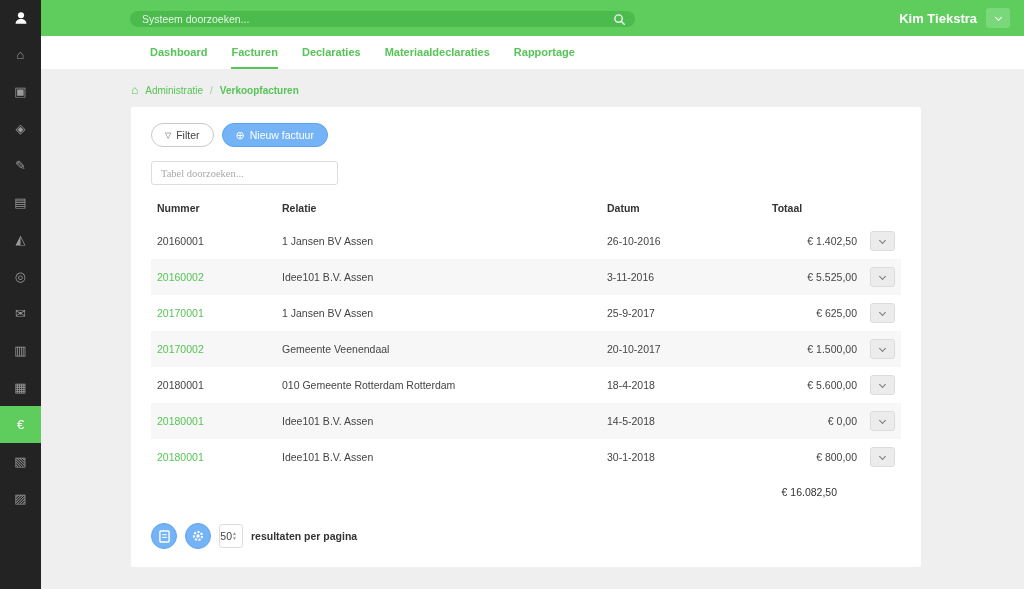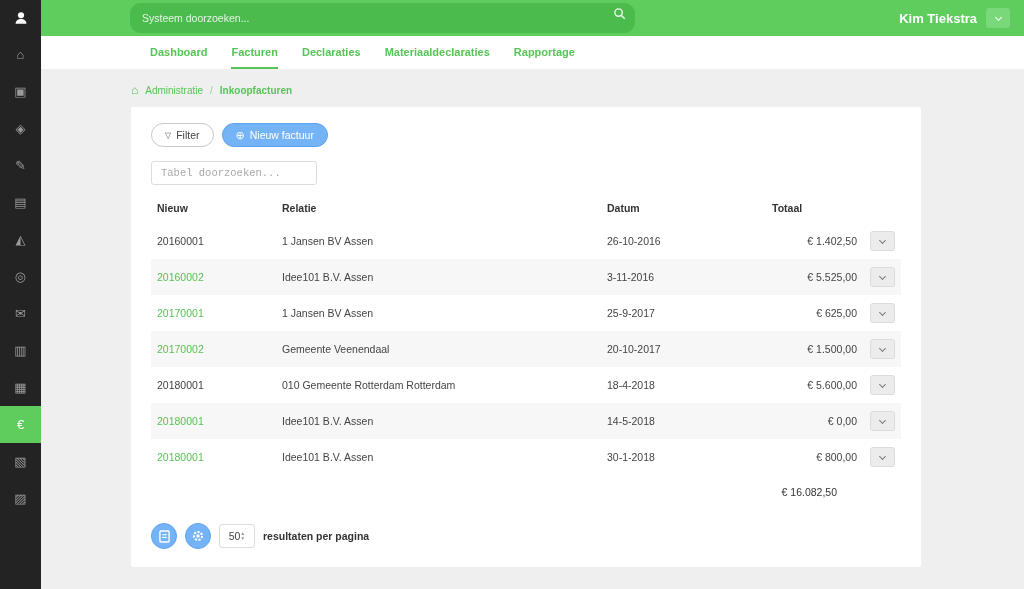--- a/index.html
+++ b/index.html
@@ -27,21 +27,21 @@
   .side-item.active { background: #5ecd5e; color: #fff; }
 
   
   .topbar {
     position: absolute; left: 41px; top: 0; right: 0; height: 36px;
     background: #5ecd5e; display: flex; align-items: center;
     padding: 0 14px; z-index: 10;
   }
   .search-wrap { position: relative; width: 505px; margin-left: 75px; }
   .search-wrap input {
-    width: 100%; height: 30px; border: none; outline: none;
+    width: 100%; height: 16px; border: none; outline: none;
     border-radius: 11px; background: #4cbb4e; color: #fff;
     font-size: 10.5px; padding: 0 30px 0 12px;
     font-family: "Liberation Sans", sans-serif;
   }
   .search-wrap input::placeholder { color: rgba(255,255,255,0.85); }
   .search-icon { position: absolute; right: 9px; top: 4px; line-height: 0; }
   .user-area { margin-left: auto; display: flex; align-items: center; gap: 9px; }
   .user-name { color: #fff; font-size: 13px; font-weight: bold; }
   .user-menu-btn {
     width: 24px; height: 20px; border: none; border-radius: 3px;
@@ -88,23 +88,23 @@
     display: inline-flex; align-items: center; gap: 5px; height: 24px;
     border-radius: 13px; font-size: 10.5px; padding: 0 13px; cursor: pointer;
     font-family: "Liberation Sans", sans-serif;
   }
   .btn-filter { background: #fff; border: 1px solid #c9c9c9; color: #444; }
   .btn-filter .funnel { font-size: 8px; color: #666; }
   .btn-primary { background: #74b3f6; border: 1px solid #5da3f3; color: #fff; }
   .btn-primary .plus { font-size: 11px; }
 
   .table-search {
-    margin: 14px 0 8px; width: 166px; height: 24px; border: 1px solid #ddd;
+    margin: 14px 0 8px; width: 187px; height: 24px; border: 1px solid #ddd;
     border-radius: 3px; font-size: 10.5px; padding: 0 9px; outline: none;
-    color: #555; font-family: Liberation Mono, monospace;
+    color: #555; font-family: Liberation Serif, serif;
   }
   .table-search::placeholder { color: #a9a9a9; }
 
   table.invoices { width: 100%; border-collapse: collapse; font-size: 10.5px; color: #444; }
   table.invoices th {
     text-align: left; font-weight: bold; color: #333; padding: 9px 6px;
   }
   table.invoices td { padding: 8px 6px; }
   th.col-num, td.col-num { width: 125px; }
   th.col-rel, td.col-rel { width: 325px; }
@@ -121,22 +121,22 @@
   tr.total-row td { padding: 11px 6px; font-weight: normal; color: #333; }
   tr.total-row td.col-total { padding-right: 26px; }
 
   .table-footer { margin-top: 14px; display: flex; align-items: center; gap: 8px; }
   .circle-btn {
     width: 26px; height: 26px; border-radius: 50%; background: #74b3f6;
     border: 1px solid #5da3f3; cursor: pointer;
     display: inline-flex; align-items: center; justify-content: center;
   }
   .per-page-select {
-    width: 36px; height: 24px; border: 1px solid #ddd; border-radius: 3px;
-    display: inline-flex; align-items: center; justify-content: center;
+    width: 24px; height: 24px; border: 1px solid #ddd; border-radius: 3px;
+    display: inline-flex; align-items: center; justify-content: flex-end;
     padding: 0 5px; font-size: 10.5px; color: #444; cursor: pointer; background: #fff;
   }
   .spinner { display: flex; flex-direction: column; line-height: 5px; font-size: 5px; color: #999; }
   .per-page-label { font-size: 10.5px; font-weight: bold; color: #333; text-align: center; }
 </style>
 </head>
 <body>
 
 <aside class="sidebar">
   <div class="logo">
@@ -213,21 +213,21 @@
     <div class="tab">Materiaaldeclaraties</div>
     <div class="tab">Rapportage</div>
   </nav>
 
 <main class="content">
 
   <div class="breadcrumb">
     <span class="home-glyph">⌂</span>
     <span>Administratie</span>
     <span class="crumb-sep">/</span>
-    <span class="crumb-last">Inkoopfacturen</span>
+    <span class="crumb-last">Verkoopfacturen</span>
   </div>
 
   <section class="card">
 
     <div class="card-header">
       <div class="header-actions">
         <button class="btn btn-filter">
           <span class="funnel">▽</span>
           <span>Filter</span>
         </button>
@@ -236,21 +236,21 @@
           <span>Nieuw factuur</span>
         </button>
       </div>
     </div>
 
     <input class="table-search" placeholder="Tabel doorzoeken..." style="">
 
     <table class="invoices">
       <thead>
         <tr>
-          <th class="col-num">Nieuw</th>
+          <th class="col-num">Nummer</th>
           <th class="col-rel">Relatie</th>
           <th class="col-date">Datum</th>
           <th class="col-total">Totaal</th>
           <th class="col-action"></th>
         </tr>
       </thead>
       <tbody id="invoice-tbody">
           <tr class="">
             <td class="col-num">20160001</td>
             <td class="col-rel">1 Jansen BV Assen</td>

